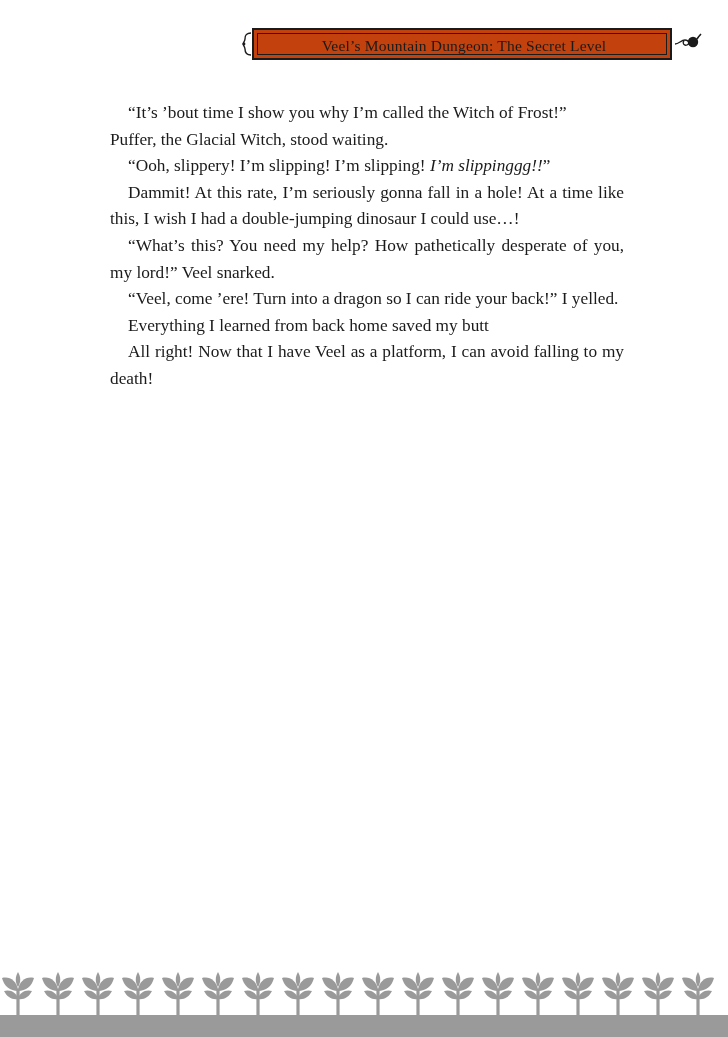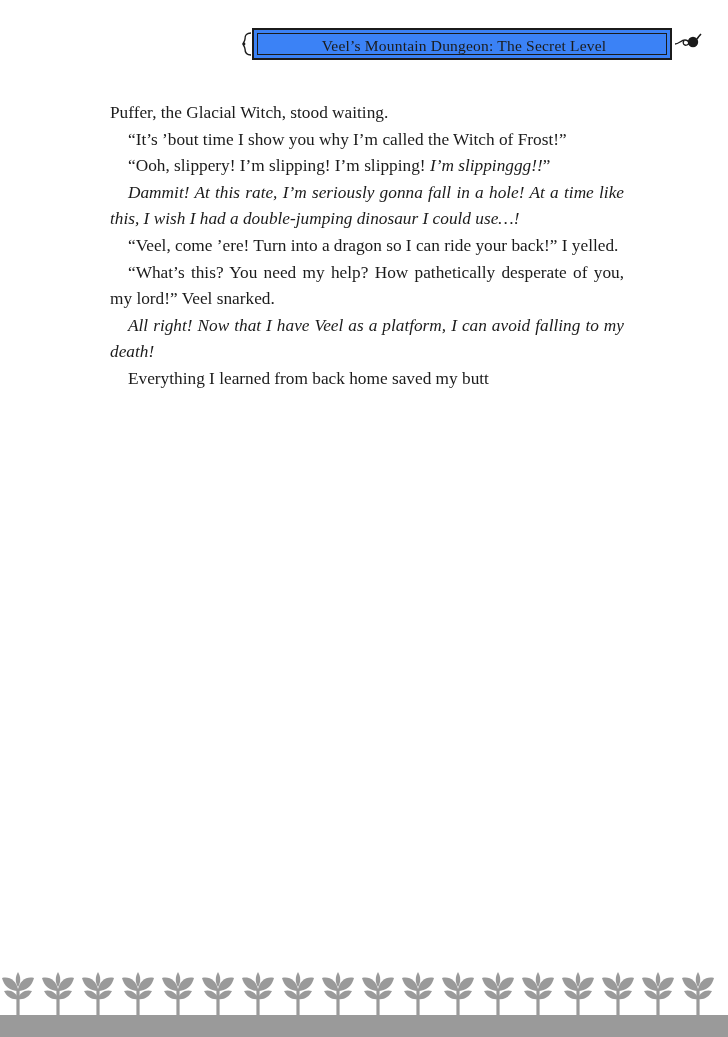--- a/index.html
+++ b/index.html
@@ -25,21 +25,21 @@
     height: 34px;
   }
   .header-frame {
     position: absolute;
     left: 0;
     top: 0;
     width: 420px;
     height: 32px;
     box-sizing: border-box;
     border: 2px solid #1b1b1b;
-    background: #3b82f6;
+    background: #c2410c;
   }
   .header-frame:before {
     content: "";
     position: absolute;
     left: 3px;
     top: 3px;
     right: 3px;
     bottom: 3px;
     border: 1px solid #1b1b1b;
   }
@@ -83,21 +83,20 @@
     line-height: 26.6px;
     text-align: justify;
     text-justify: inter-word;
     text-indent: 18px;
     hyphens: none;
   }
   .para.noindent {
     text-indent: 0;
   }
   .para.italic {
-    font-style: italic;
   }
   em { }
 
   
   .footer {
     position: absolute;
     left: 0;
     bottom: 0;
     width: 728px;
     height: 78px;
@@ -137,28 +136,28 @@
   <span class="header-orn-right">
     <svg width="28" height="28" viewBox="0 0 28 28">
       <path d="M1 14 C5 14 7 10 11 10 C15 10 16 14 13 15 C10 16 8 13 10 11" fill="none" stroke="#1b1b1b" stroke-width="1.3"></path>
       <circle cx="19" cy="12" r="5.2" fill="#1b1b1b"></circle>
       <path d="M23 9 C25 6 26 5 27 4" fill="none" stroke="#1b1b1b" stroke-width="1.6"></path>
     </svg>
   </span>
 </div>
 
 <div class="page-body">
+  <p class="para">“It’s ’bout time I show you why I’m called the Witch of Frost!”</p>
   <p class="para noindent">Puffer, the Glacial Witch, stood waiting.</p>
-  <p class="para">“It’s ’bout time I show you why I’m called the Witch of Frost!”</p>
   <p class="para">“Ooh, slippery! I’m slipping! I’m slipping! <em>I’m slippinggg!!</em>”</p>
   <p class="para italic">Dammit! At this rate, I’m seriously gonna fall in a hole! At a time like this, I wish I had a double-jumping dinosaur I could use…!</p>
+  <p class="para">“What’s this? You need my help? How pathetically desperate of you, my lord!” Veel snarked.</p>
   <p class="para">“Veel, come ’ere! Turn into a dragon so I can ride your back!” I yelled.</p>
-  <p class="para">“What’s this? You need my help? How pathetically desperate of you, my lord!” Veel snarked.</p>
+  <p class="para">Everything I learned from back home saved my butt</p>
   <p class="para italic">All right! Now that I have Veel as a platform, I can avoid falling to my death!</p>
-  <p class="para">Everything I learned from back home saved my butt</p>
 </div>
 
 <div class="footer">
   <div class="footer-plants">
     <svg width="728" height="48" viewBox="0 0 728 48" preserveAspectRatio="none">
       <defs>
         <g id="sprout">
           <path d="M18 46 L18 20" stroke="#9a9a9a" stroke-width="3.2" fill="none"></path>
           <path d="M18 22 C10 22 4 17 2 9 C10 7 16 12 18 20 Z" fill="#9a9a9a"></path>
           <path d="M18 22 C26 22 32 17 34 9 C26 7 20 12 18 20 Z" fill="#9a9a9a"></path>

